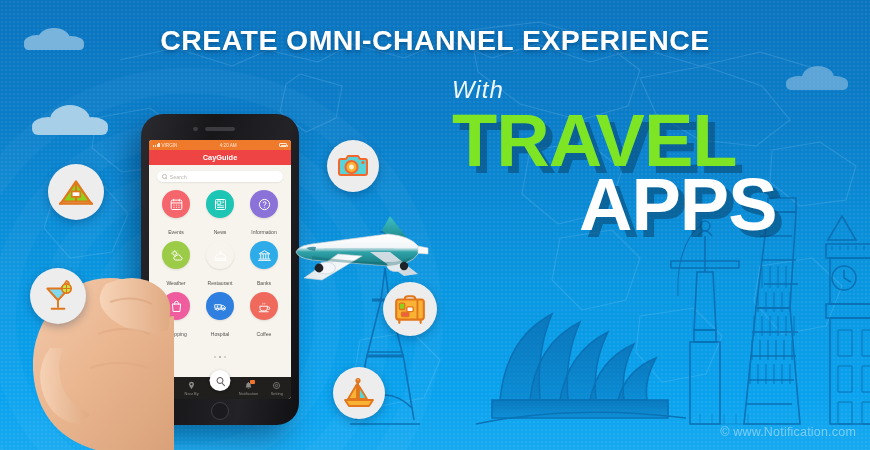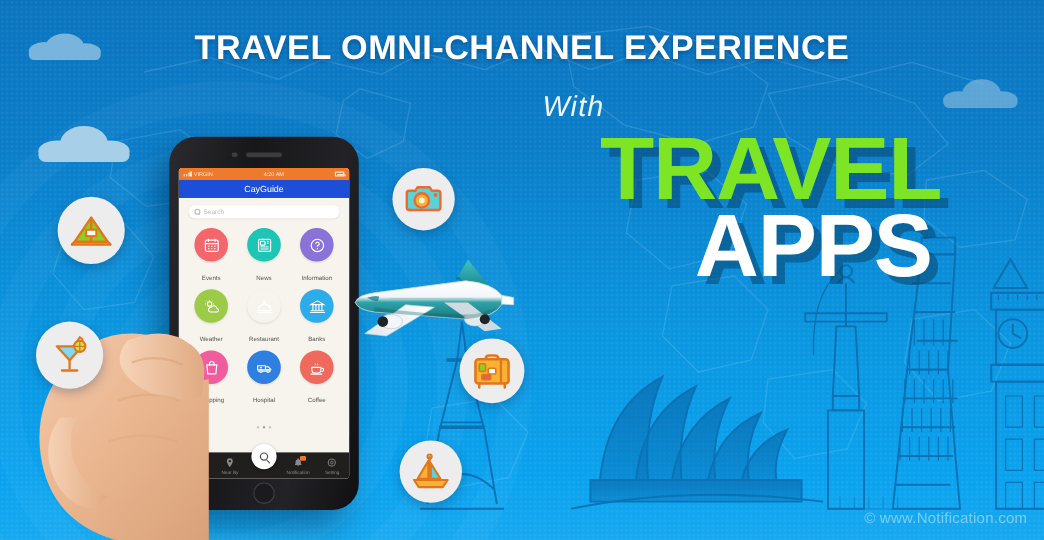--- a/index.html
+++ b/index.html
@@ -69,21 +69,20 @@
 
   .travel-word, .apps-word {
     position:absolute;
     font-weight:bold; letter-spacing:-1px; line-height:1;
     white-space:nowrap;
   }
   .travel-word {
     left:452px; top:104px;
     font-size:74px; color:#7ee524;
     text-shadow:7px 7px 0 rgba(10,70,110,.55);
-    margin-left:48px;
   }
   .apps-word {
     left:579px; top:168px;
     font-size:74px; color:#ffffff;
     text-shadow:7px 7px 0 rgba(10,70,110,.55);
   }
 
   
   #phone {
     position:absolute; left:141px; top:114px;
@@ -124,22 +123,22 @@
   .sig b:nth-child(1){height:1.6px}.sig b:nth-child(2){height:2.4px}
   .sig b:nth-child(3){height:3.2px}.sig b:nth-child(4){height:4px}
   .batt {
     width:8px; height:4px; border:.6px solid #ffe6d4; border-radius:1px;
     position:relative;
   }
   .batt::after{content:"";position:absolute;right:-1.6px;top:1.1px;width:1px;height:1.6px;background:#ffe6d4;border-radius:0 1px 1px 0;}
   .batt i{position:absolute;inset:.5px;background:#ffe6d4;border-radius:.4px;display:block;}
 
   .apptitle {
-    height:15px; background:#1d4ed8; color:#fff;
-    font-size:7.4px; font-weight:normal;
+    height:15px; background:#ef4444; color:#fff;
+    font-size:7.4px; font-weight:bold;
     display:flex; align-items:center; justify-content:center;
   }
 
   .searchwrap { padding:6px 8px 4px; background:#f7f4ee; }
   .searchbar {
     height:11px; background:#fff; border-radius:6px;
     display:flex; align-items:center; gap:3px; padding:0 5px;
     box-shadow:0 .5px 1.4px rgba(0,0,0,.12);
   }
   .searchbar .mag {
@@ -335,21 +334,21 @@
     <i style="left:44px;bottom:0;width:32px;height:18px"></i>
     <i style="left:0;bottom:0;width:76px;height:12px;border-radius:7px"></i>
   </div>
   <div class="cloud dim" style="left:786px;top:66px;width:62px;height:24px;opacity:.75">
     <i style="left:0;bottom:0;width:26px;height:14px"></i>
     <i style="left:16px;bottom:0;width:32px;height:24px"></i>
     <i style="left:36px;bottom:0;width:26px;height:14px"></i>
     <i style="left:0;bottom:0;width:62px;height:10px;border-radius:6px"></i>
   </div>
 
-  <div class="headline">TRAVEL OMNI-CHANNEL EXPERIENCE</div>
+  <div class="headline">CREATE OMNI-CHANNEL EXPERIENCE</div>
   <div class="with-word">With</div>
   <div class="travel-word">TRAVEL</div>
   <div class="apps-word">APPS</div>
 
   <div id="phone">
     <div class="frontcam"></div>
     <div class="earpiece"></div>
     <div class="homebtn"></div>
 
     <div class="screen">

